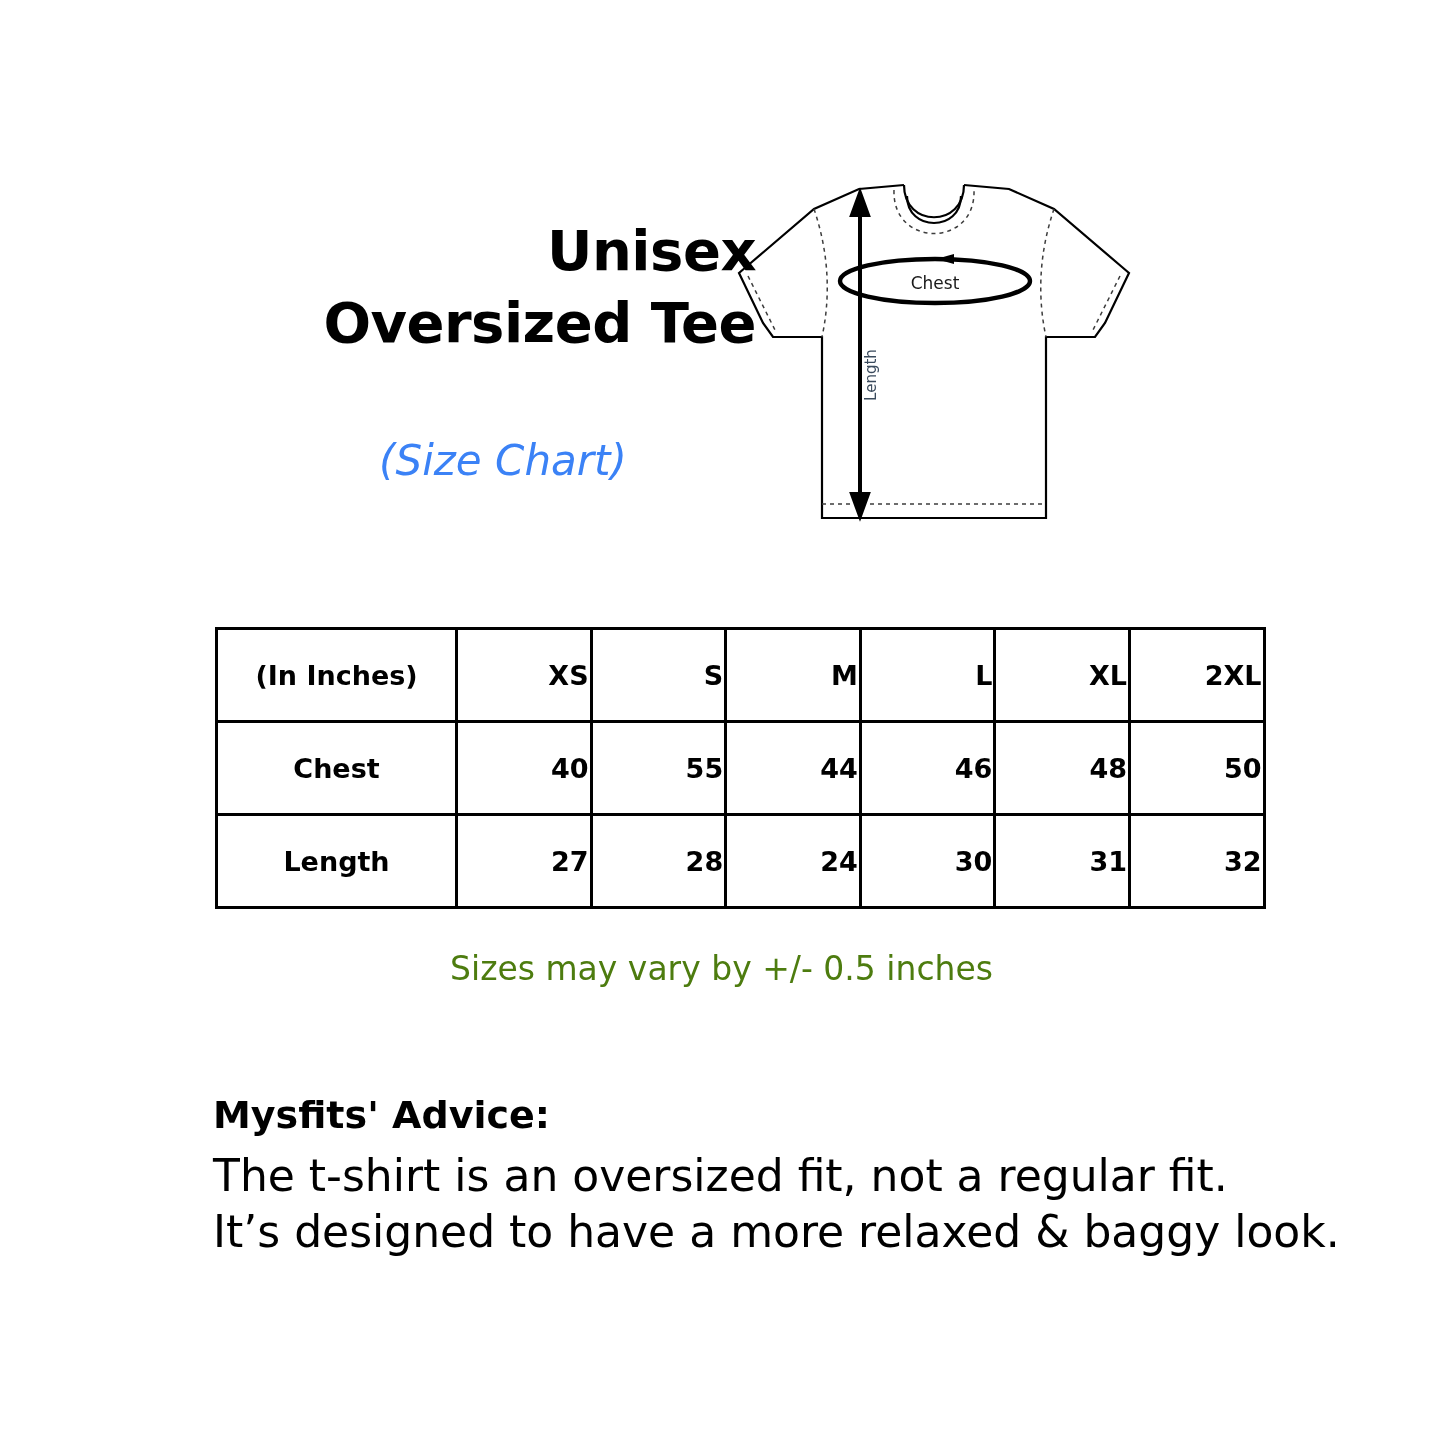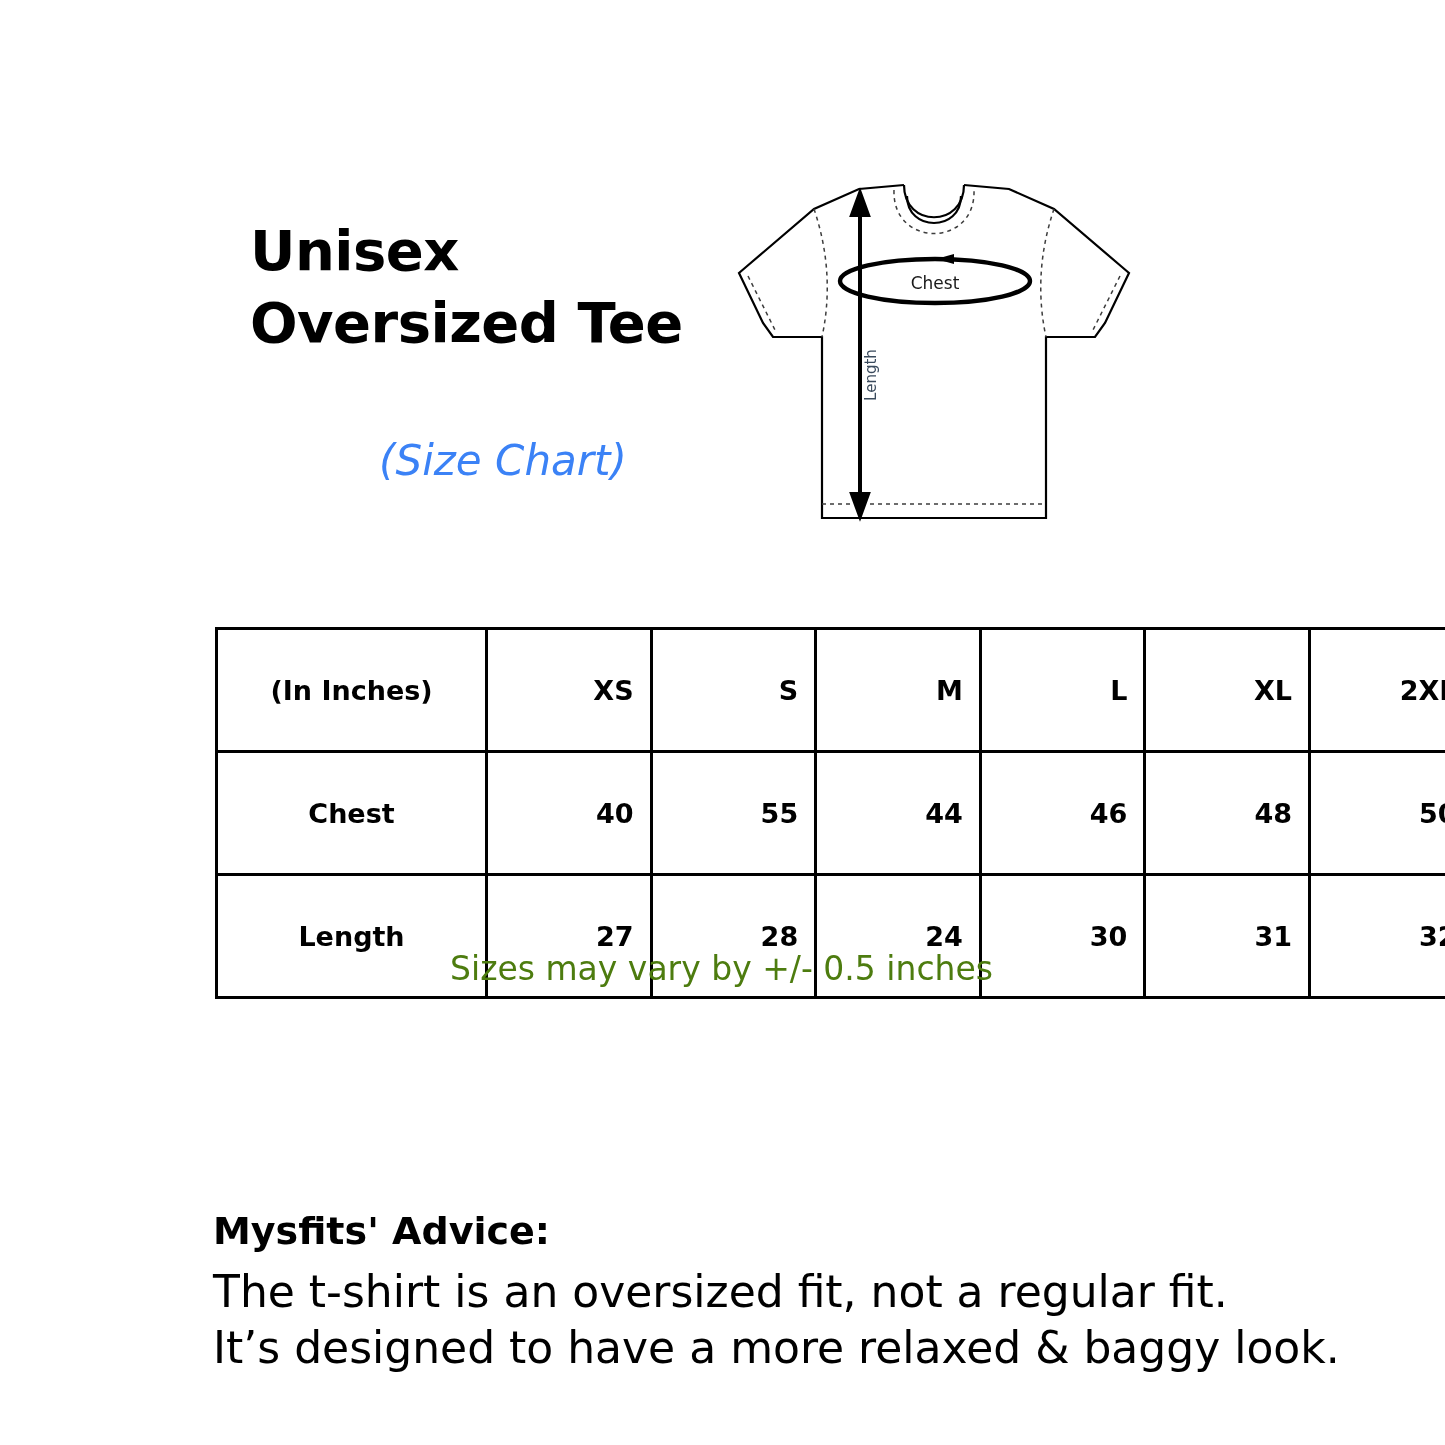--- a/index.html
+++ b/index.html
@@ -19,21 +19,21 @@
     background: #ffffff;
     overflow: hidden;
   }
 
   
   #title-block {
     position: absolute;
     left: 250px;
     top: 215px;
     width: 506px;
-    text-align: left;
+    text-align: right;
   }
   .title-line {
     font-family: "DejaVu Sans", "Liberation Sans", sans-serif;
     font-weight: bold;
     font-size: 56px;
     line-height: 72px;
     letter-spacing: -0.5px;
     color: #000000;
     white-space: nowrap;
   }
@@ -80,21 +80,21 @@
   }
   table.size-table td {
     border: 3px solid #000000;
     height: 88px;
     text-align: center;
     vertical-align: middle;
     font-family: "DejaVu Sans", "Liberation Sans", sans-serif;
     font-weight: bold;
     font-size: 27px;
     color: #000000;
-    padding: 16px;
+    padding: 1px;
   }
   table.size-table td.label-col {
     width: 235px;
   }
   table.size-table td.size-col {
     width: 129.6px;
     text-align: right;
   }
 
   
@@ -109,21 +109,21 @@
     font-size: 33px;
     line-height: 46px;
     color: #4d7c0f;
     white-space: nowrap;
   }
 
   
   #advice-block {
     position: absolute;
     left: 213px;
-    top: 1204px;
+    top: 1088px;
     width: 1050px;
     text-align: left;
   }
   #advice-heading {
     font-family: "DejaVu Sans", "Liberation Sans", sans-serif;
     font-weight: bold;
     font-size: 38px;
     line-height: 54px;
     color: #000000;
     margin-bottom: 6px;

